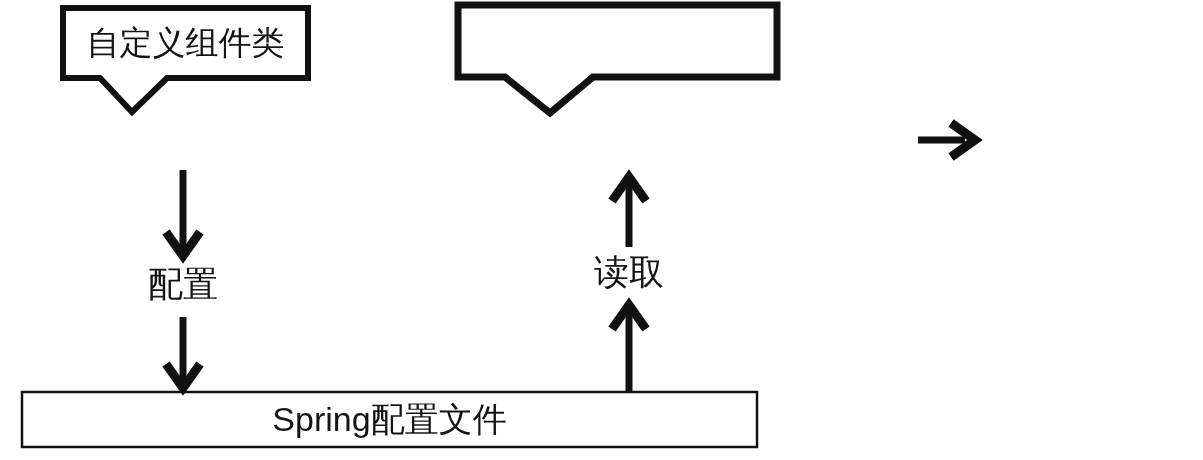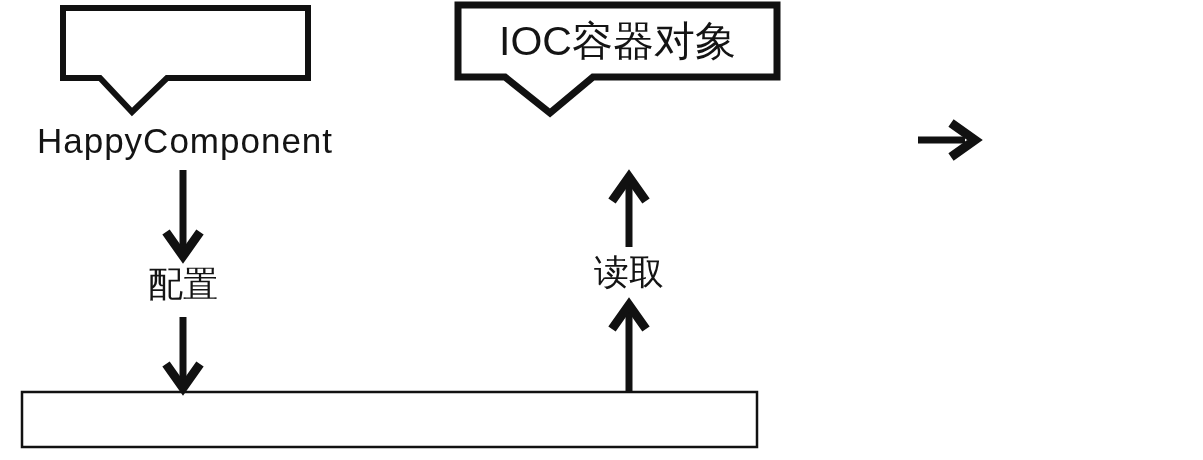--- a/index.html
+++ b/index.html
@@ -84,25 +84,25 @@
       <line x1="629" y1="247" x2="629" y2="181" stroke-width="7"></line>
       <polyline points="612,201 629,177 646,201" stroke-width="9" stroke-linejoin="miter"></polyline>
     </g>
 
     <g stroke="#111111" fill="none">
       <line x1="918" y1="140" x2="965" y2="140" stroke-width="7"></line>
       <polyline points="951,123 975,140 951,157" stroke-width="9" stroke-linejoin="miter"></polyline>
     </g>
   </svg>
 
+  <div class="lbl callout-lbl-1">自定义组件类</div>
 
-  <div class="lbl callout-lbl-2">IOC容器对象</div>
 
-  <div class="lbl happy-lbl">HappyComponent</div>
 
 
 
   <div class="lbl configure-lbl">配置</div>
 
   <div class="lbl read-lbl">读取</div>
 
+  <div class="lbl springbox-lbl">Spring配置文件</div>
 
 </div>
 
 </body></html>

